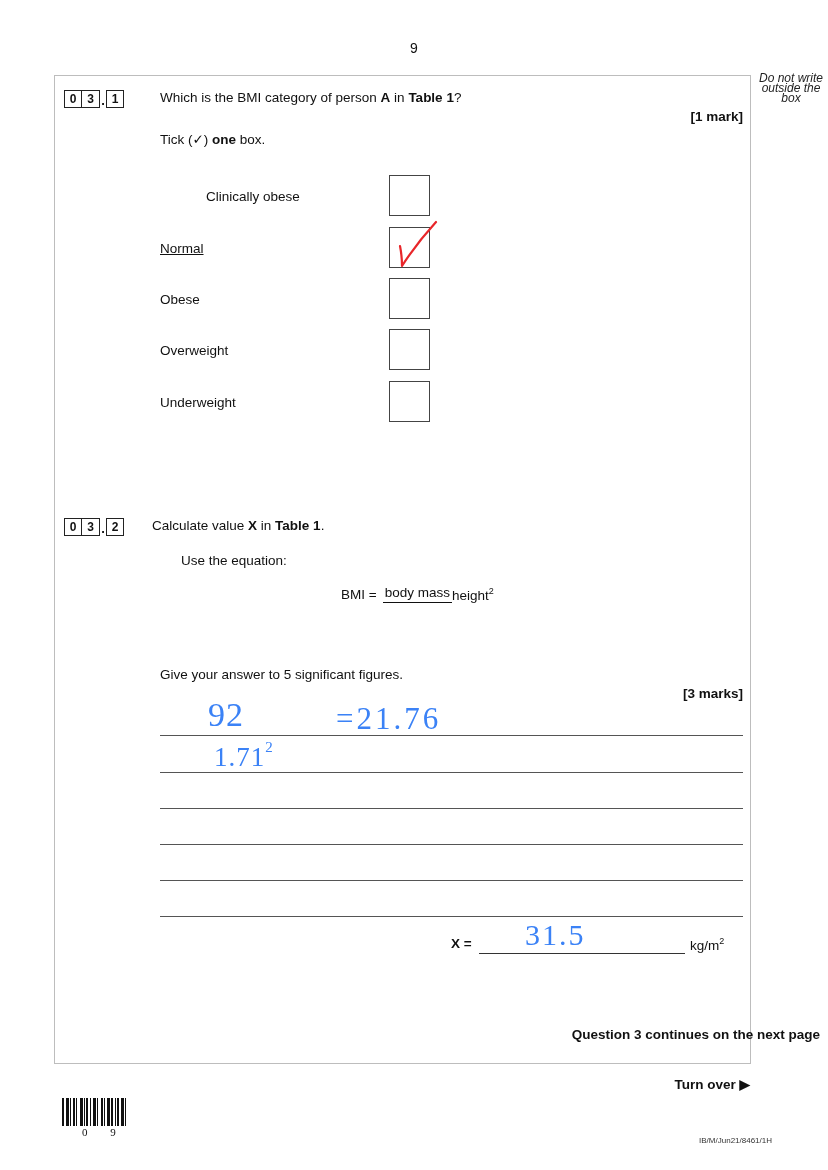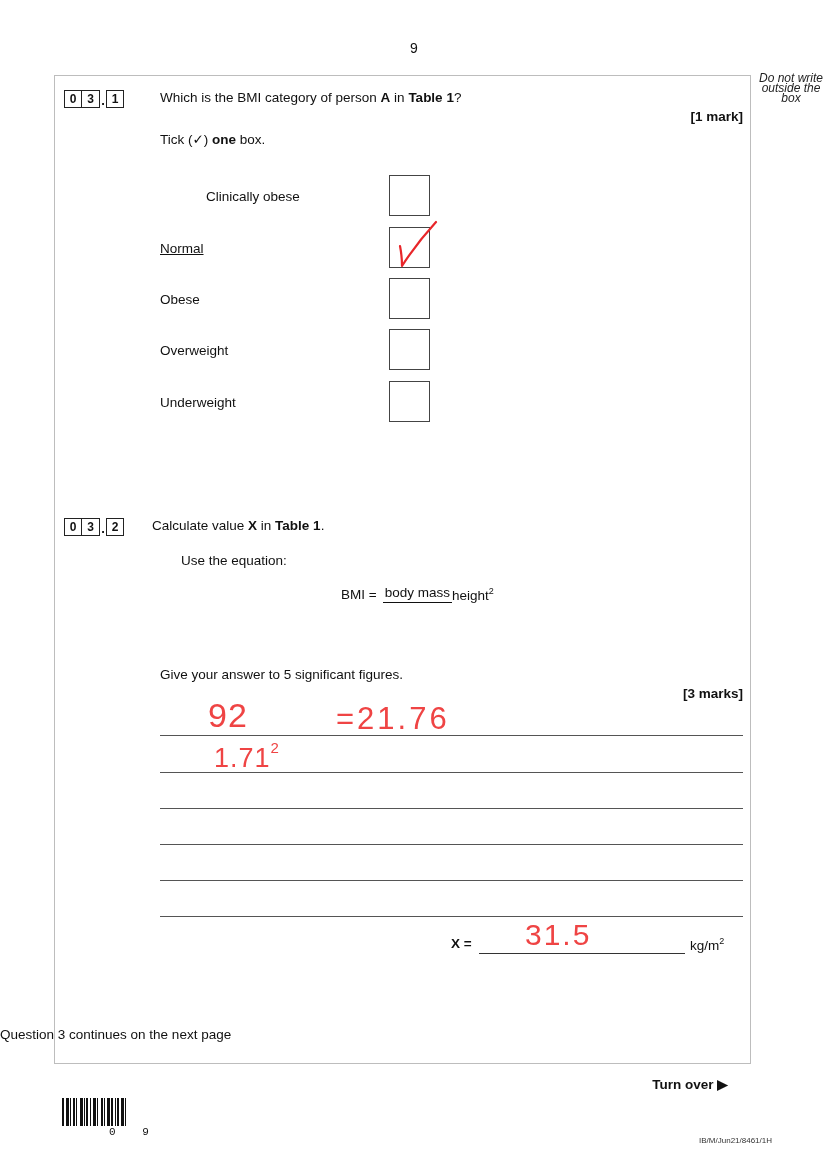--- a/index.html
+++ b/index.html
@@ -21,27 +21,27 @@
   .b { font-weight: bold; }
   .marks { font-size: 13.5px; font-weight: bold; text-align: right; }
   .opt-label { font-size: 13.5px; left: 160px; }
   .tickbox { left: 389px; width: 41px; height: 41px; border: 1px solid #444; box-sizing: border-box; }
   .rule { left: 160px; width: 583px; height: 0; border-top: 1px solid #555; }
   .eq { top: 586px; left: 340px; display: flex; align-items: center; font-size: 13.5px; }
   .frac { display: inline-flex; flex-direction: row; align-items: center; margin-left: 6px; }
   .frac .num { padding: 0 2px 2px 2px; border-bottom: 1px solid #111; }
   .frac .den { padding-top: 1px; }
   sup { font-size: 9px; }
-  .hand { color: #ef4444; font-family: Liberation Sans, sans-serif; font-weight: 300; }
-  .continue { top: 1028px; left: 0; width: 828px; text-align: left; font-size: 13.5px; font-weight: normal; }
-  .turn { top: 1076px; left: 630px; width: 120px; text-align: center; font-size: 13.5px; font-weight: bold; }
+  .hand { color: #3b82f6; font-family: Liberation Serif, serif; font-weight: 300; }
+  .continue { top: 1028px; left: 0; width: 828px; text-align: right; font-size: 13.5px; font-weight: bold; padding-left: 24px; }
+  .turn { top: 1076px; left: 630px; width: 120px; text-align: right; font-size: 13.5px; font-weight: bold; }
   .code { top: 1136px; left: 620px; width: 152px; text-align: right; font-size: 8px; color: #333; }
   .barcode { top: 1098px; left: 62px; width: 76px; height: 28px; display: flex; }
   .barcode span { display: block; height: 100%; background: #111; }
-  .bar-digits { top: 1126px; left: 82px; font-size: 11px; letter-spacing: 10px; font-family: Liberation Mono, monospace; margin-left: 27px; }
+  .bar-digits { top: 1126px; left: 82px; font-size: 11px; letter-spacing: 10px; font-family: Liberation Serif, serif; }
 </style>
 </head>
 <body>
 
 <div class="abs page-num">9</div>
 <div class="abs margin-note">Do not write outside the box</div>
 
 <div class="abs frame"></div>
 
 <div class="abs qnum" style="top:89px; left:64px;">

